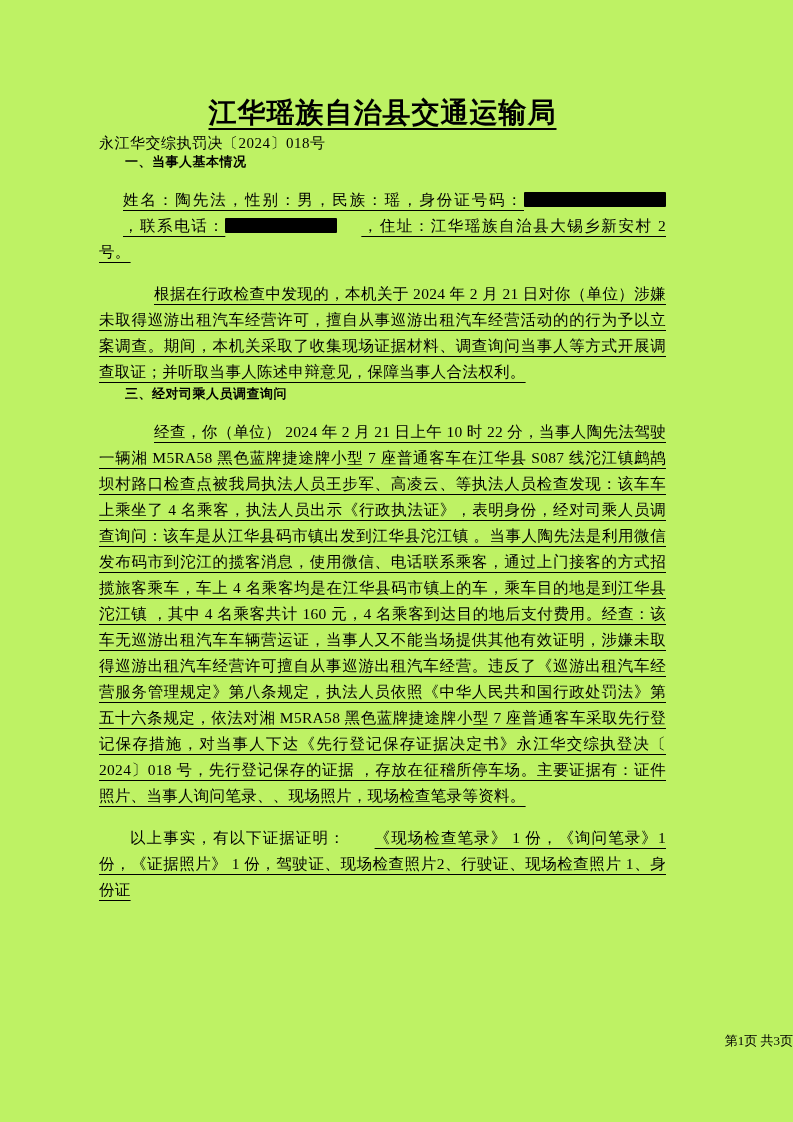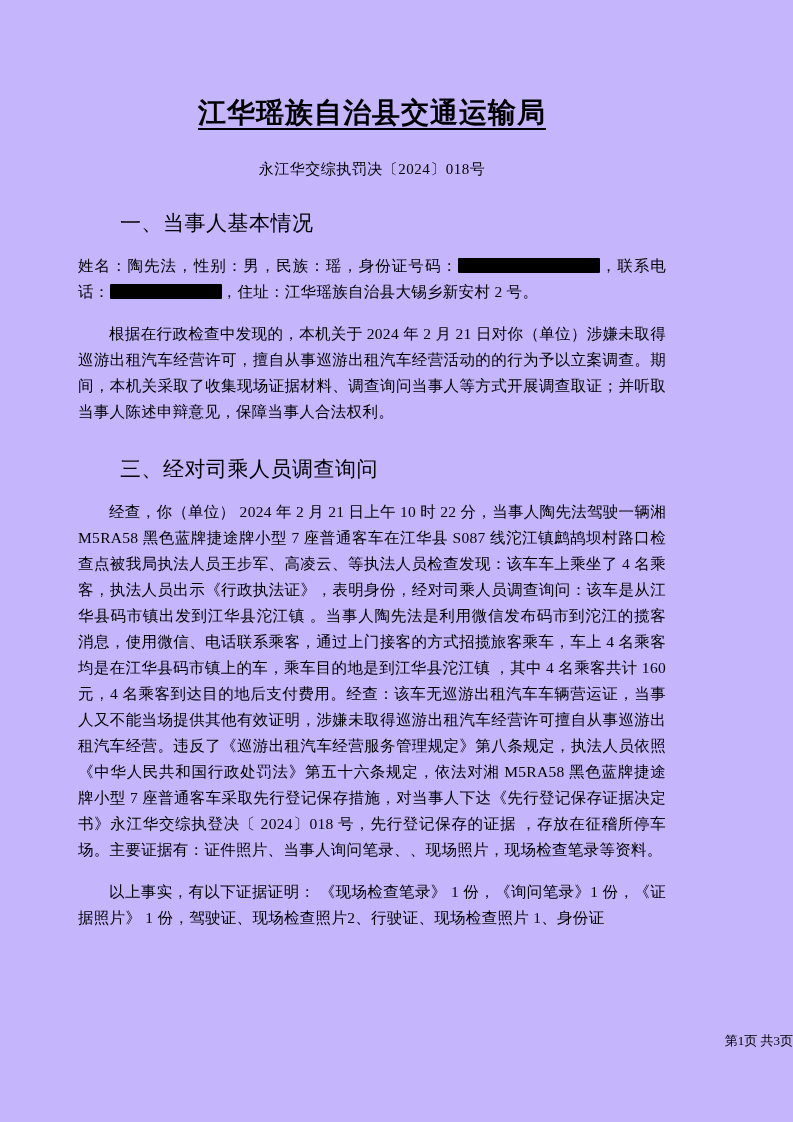--- a/index.html
+++ b/index.html
@@ -6,60 +6,60 @@
   html, body { background: #ffffff; }
   body {
     font-family: "Liberation Serif", "DejaVu Serif", serif;
     color: #000000;
   }
   .page {
     position: relative;
     width: 793px;
     height: 1122px;
     margin: 0 auto;
-    background: #c4b5fd;
-    padding: 92px 127px 0 78px;
+    background: #bef264;
+    padding: 92px 127px 0 99px;
     overflow: hidden;
   }
   .doc-title {
     text-align: center;
     font-size: 28px;
     font-weight: bold;
     line-height: 42px;
     letter-spacing: 1px;
   }
   .doc-title .title-line {
     text-decoration: underline;
     text-decoration-thickness: 2px;
     text-underline-offset: 6px;
   }
   .doc-number {
-    text-align: center;
+    text-align: left;
     font-size: 15px;
-    margin-top: 26px;
     letter-spacing: 0.5px;
   }
   .section-heading {
-    font-size: 21px;
-    font-weight: normal;
-    margin-top: 30px;
+    font-size: 13px;
+    font-weight: bold;
     padding-left: 2em;
     letter-spacing: 0.5px;
   }
   .body-para {
     font-size: 15.5px;
     line-height: 26px;
     text-align: justify;
     margin-top: 16px;
     letter-spacing: 0.3px;
   }
   .indent { text-indent: 2em; }
   .u {
+    text-decoration: underline;
     text-decoration-thickness: 1px;
     text-underline-offset: 5px;
+    margin-left: 24px;
   }
   .redact {
     display: inline-block;
     background: #000000;
     height: 15px;
     vertical-align: -2px;
     border-radius: 1px;
   }
   .redact-id { width: 142px; }
   .redact-phone { width: 112px; }

